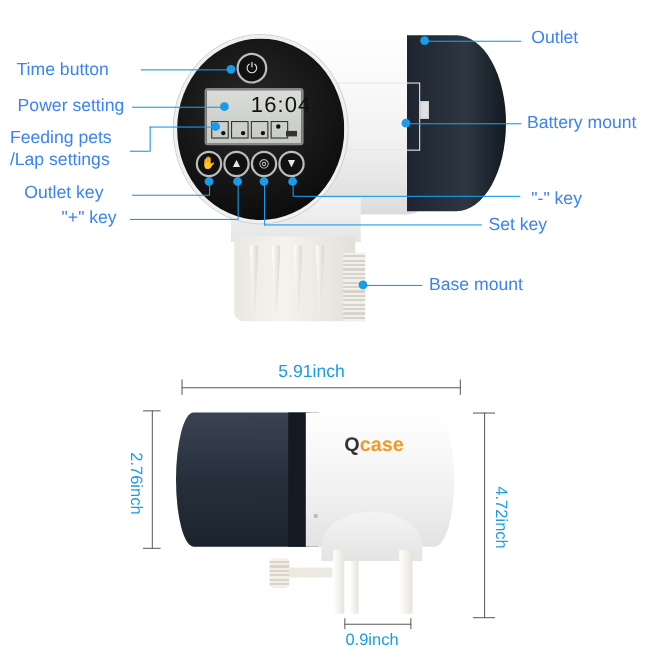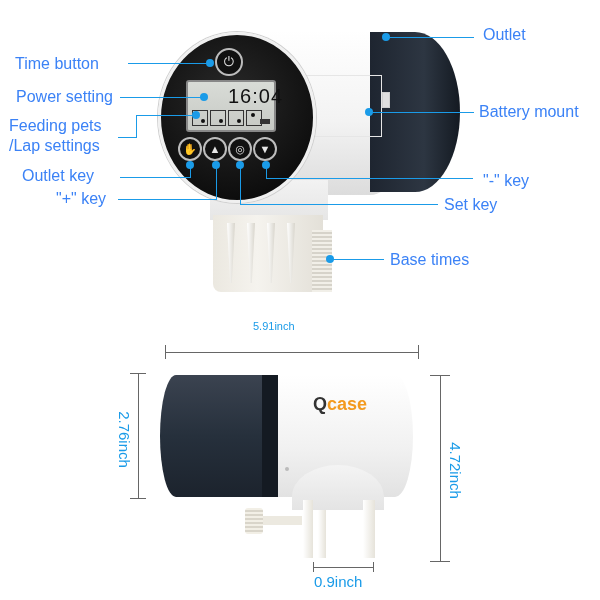--- a/index.html
+++ b/index.html
@@ -117,28 +117,28 @@
 <div class="label" style="left:483px;top:172px">"-" key</div>
 <div class="line" style="left:267px;top:178px;width:206px;height:1px"></div>
 <div class="line" style="left:266px;top:164px;width:1px;height:15px"></div>
 <div class="dot" style="left:262px;top:161px"></div>
 
 <div class="label" style="left:444px;top:196px">Set key</div>
 <div class="line" style="left:240px;top:204px;width:198px;height:1px"></div>
 <div class="line" style="left:240px;top:164px;width:1px;height:41px"></div>
 <div class="dot" style="left:236px;top:161px"></div>
 
-<div class="label" style="left:390px;top:251px">Base times</div>
+<div class="label" style="left:390px;top:251px">Base mount</div>
 <div class="line" style="left:332px;top:259px;width:52px;height:1px"></div>
 <div class="dot" style="left:326px;top:255px"></div>
 
 <div class="dim-line" style="left:165px;top:352px;width:254px;height:1px"></div>
 <div class="dim-line" style="left:165px;top:345px;width:1px;height:14px"></div>
 <div class="dim-line" style="left:418px;top:345px;width:1px;height:14px"></div>
-<div class="dim-text" style="left:253px;top:320px;font-size:11px">5.91inch</div>
+<div class="dim-text" style="left:253px;top:330px;font-size:16px">5.91inch</div>
 
 <div class="dim-line" style="left:138px;top:373px;width:1px;height:126px"></div>
 <div class="dim-line" style="left:130px;top:373px;width:16px;height:1px"></div>
 <div class="dim-line" style="left:130px;top:498px;width:16px;height:1px"></div>
 <div class="dim-text" style="left:84px;top:431px;transform:rotate(90deg);transform-origin:center;width:80px;text-align:center">2.76inch</div>
 
 <div class="dim-line" style="left:440px;top:375px;width:1px;height:187px"></div>
 <div class="dim-line" style="left:430px;top:375px;width:20px;height:1px"></div>
 <div class="dim-line" style="left:430px;top:561px;width:20px;height:1px"></div>
 <div class="dim-text" style="left:415px;top:462px;transform:rotate(90deg);transform-origin:center;width:80px;text-align:center">4.72inch</div>

